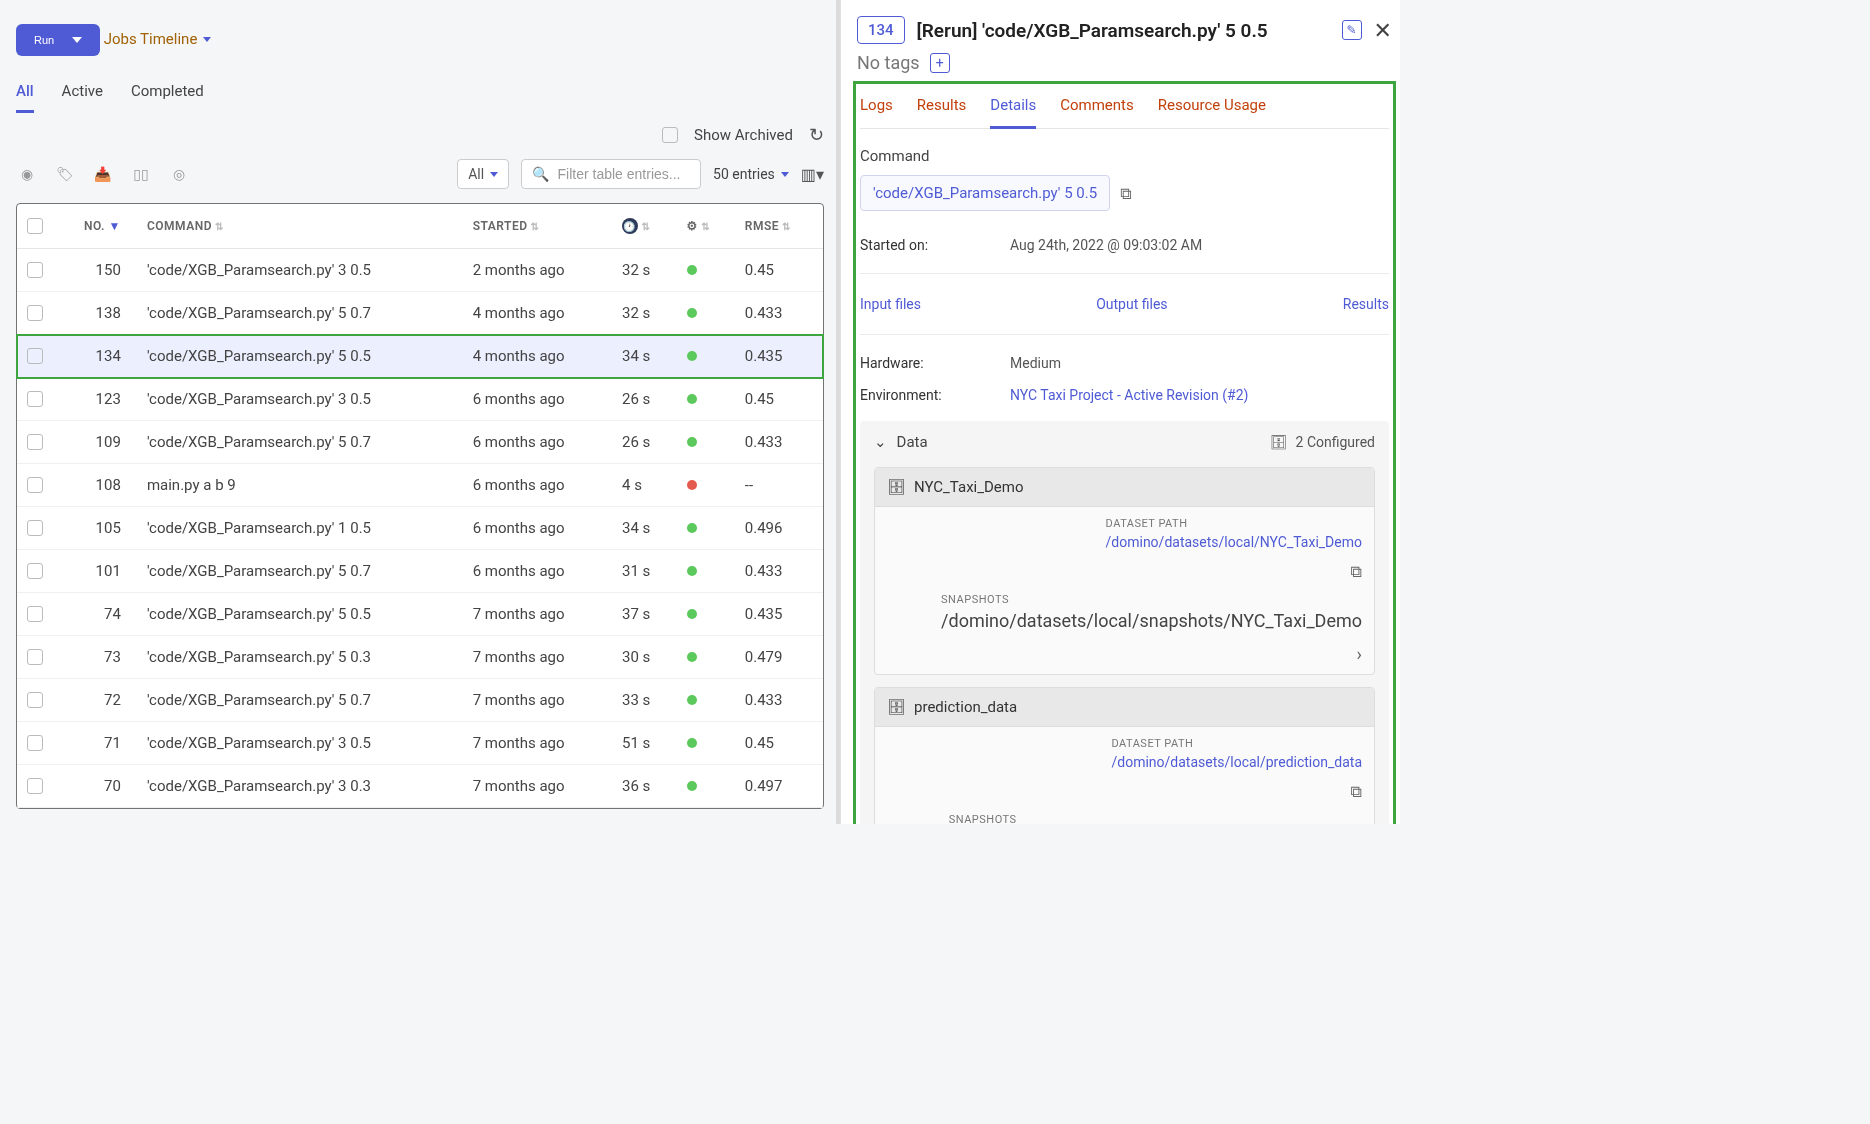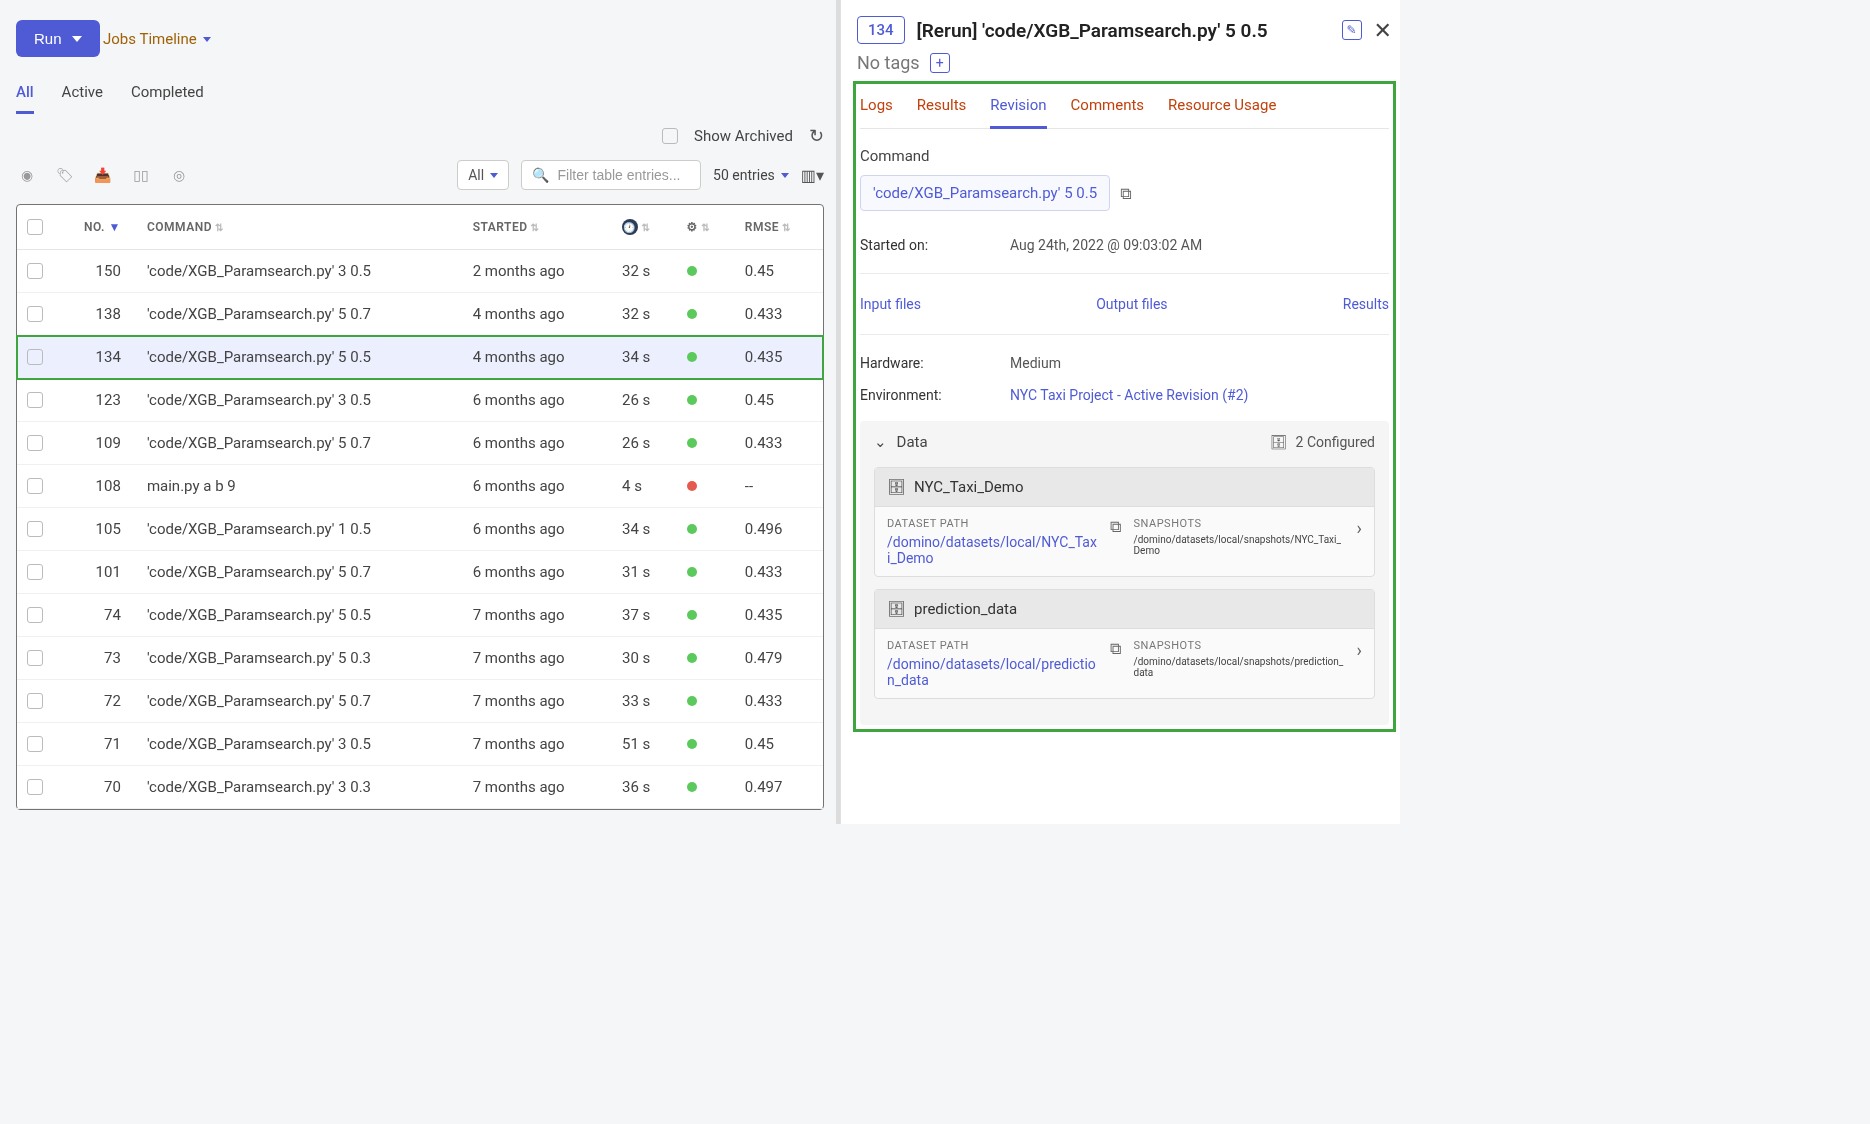--- a/index.html
+++ b/index.html
@@ -1,20 +1,20 @@
 <!DOCTYPE html>
 <html><head>
 <meta charset="utf-8">
 <style>
 * { box-sizing: border-box; margin: 0; padding: 0; }
 body { font-family: -apple-system, BlinkMacSystemFont, "Segoe UI", Roboto, sans-serif; font-size: 14px; color: #333; background: #f5f6f8; }
 .app { display: flex; height: 824px; width: 1400px; }
 .left-panel { flex: 1; padding: 16px 12px 8px 16px; overflow: hidden; }
 .right-panel { width: 560px; background: #fff; border-left: 1px solid #e0e0e0; padding: 16px 8px 8px 16px; overflow-y: auto; }
-.btn-run { background: #4f5bd5; color: #fff; border: none; border-radius: 6px; padding: 10px 18px; font-size: 15px; font-weight: 500; display: inline-flex; align-items: center; gap: 10px; cursor: pointer; }
+.btn-run { background: #4f5bd5; color: #fff; border: none; border-radius: 6px; padding: 10px 18px; font-size: 11px; font-weight: 500; display: inline-flex; align-items: center; gap: 18px; cursor: pointer; }
 .caret-down { width: 0; height: 0; border-left: 5px solid transparent; border-right: 5px solid transparent; border-top: 6px solid #fff; }
 .jobs-timeline { color: #a16207; font-size: 15px; margin-top: 14px; display: inline-flex; align-items: center; gap: 6px; cursor: pointer; }
 .chev-down { width: 0; height: 0; border-left: 4px solid transparent; border-right: 4px solid transparent; border-top: 5px solid #4f5bd5; }
 .tabs { display: flex; gap: 28px; margin-top: 20px; border-bottom: 1px solid transparent; }
 .tab { padding: 6px 0 10px 0; cursor: pointer; color: #444; font-size: 15px; }
 .tab.active { color: #4f5bd5; border-bottom: 3px solid #4f5bd5; font-weight: 500; }
 .toolbar-row { display: flex; align-items: center; justify-content: flex-end; gap: 16px; margin-top: 10px; }
 .checkbox-sm { width: 16px; height: 16px; border: 1px solid #bbb; border-radius: 3px; }
 .archived-label { color: #444; font-size: 15px; }
 .refresh-icon { font-size: 18px; color: #555; cursor: pointer; }
@@ -67,25 +67,25 @@
 .file-links { display: flex; justify-content: space-between; padding: 10px 0; }
 .file-links a { color: #4f5bd5; cursor: pointer; text-decoration: none; }
 .data-sec { background: #f5f5f5; border-radius: 4px; margin-top: 10px; }
 .data-head { display: flex; align-items: center; justify-content: space-between; padding: 12px 14px; cursor: pointer; }
 .data-head-left { display: flex; align-items: center; gap: 10px; color: #444; font-size: 15px; }
 .data-head-right { display: flex; align-items: center; gap: 8px; color: #555; font-size: 14px; }
 .datasets-block { padding: 4px 14px 14px 14px; }
 .ds-title { font-size: 17px; color: #333; margin: 10px 0; }
 .ds-card { border: 1px solid #ddd; border-radius: 4px; margin-bottom: 12px; background: #fafafa; }
 .ds-card-head { background: #e8e8e8; padding: 10px 12px; display: flex; align-items: center; gap: 8px; font-size: 15px; color: #333; border-bottom: 1px solid #ddd; }
-.ds-card-body { display: flex; padding: 10px 12px; gap: 12px; align-items: flex-start; }
+.ds-card-body { display: flex; padding: 10px 12px; gap: 12px; align-items: flex-end; flex-direction: column; }
 .ds-col { flex: 1; }
 .ds-col-label { font-size: 11px; color: #777; letter-spacing: 0.5px; margin-bottom: 4px; }
 .ds-path { color: #4f5bd5; font-size: 14px; word-break: break-all; cursor: pointer; }
-.ds-snap { color: #444; font-size: 10px; word-break: break-all; }
+.ds-snap { color: #444; font-size: 18px; word-break: break-all; }
 .ds-chev { color: #666; font-size: 18px; cursor: pointer; }
 .db-icon { display: inline-block; }
 .green-box { border: 3px solid #3fa63f; margin: -4px; padding: 4px; }
 .left-scroll-edge { border-right: 4px solid #dcdcdc; }
 </style>
 </head>
 <body>
 
 <div class="app">
   <div class="left-panel left-scroll-edge">
@@ -304,21 +304,21 @@
     </div>
     <div class="tags-row">
       <span class="no-tags">No tags</span>
       <span class="add-tag">+</span>
     </div>
 
     <div class="green-box">
       <div class="detail-tabs">
         <div class="dtab">Logs</div>
         <div class="dtab">Results</div>
-        <div class="dtab active">Revision</div>
+        <div class="dtab active">Details</div>
         <div class="dtab">Comments</div>
         <div class="dtab">Resource Usage</div>
       </div>
 
       <div class="section-label">Command</div>
       <div class="cmd-row">
         <div class="cmd-box">'code/XGB_Paramsearch.py' 5 0.5</div>
         <span class="copy-icon">⧉</span>
       </div>
 

